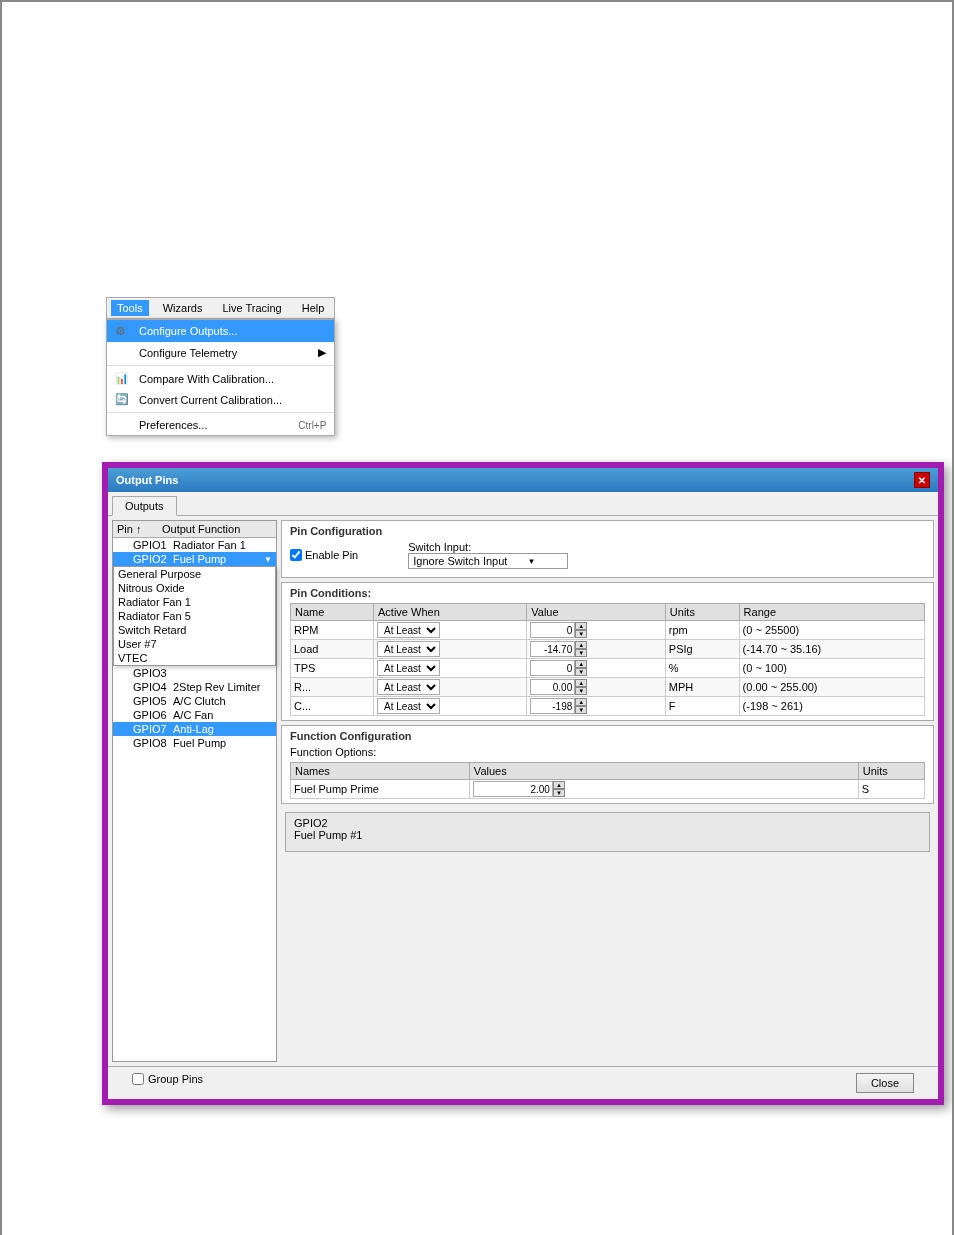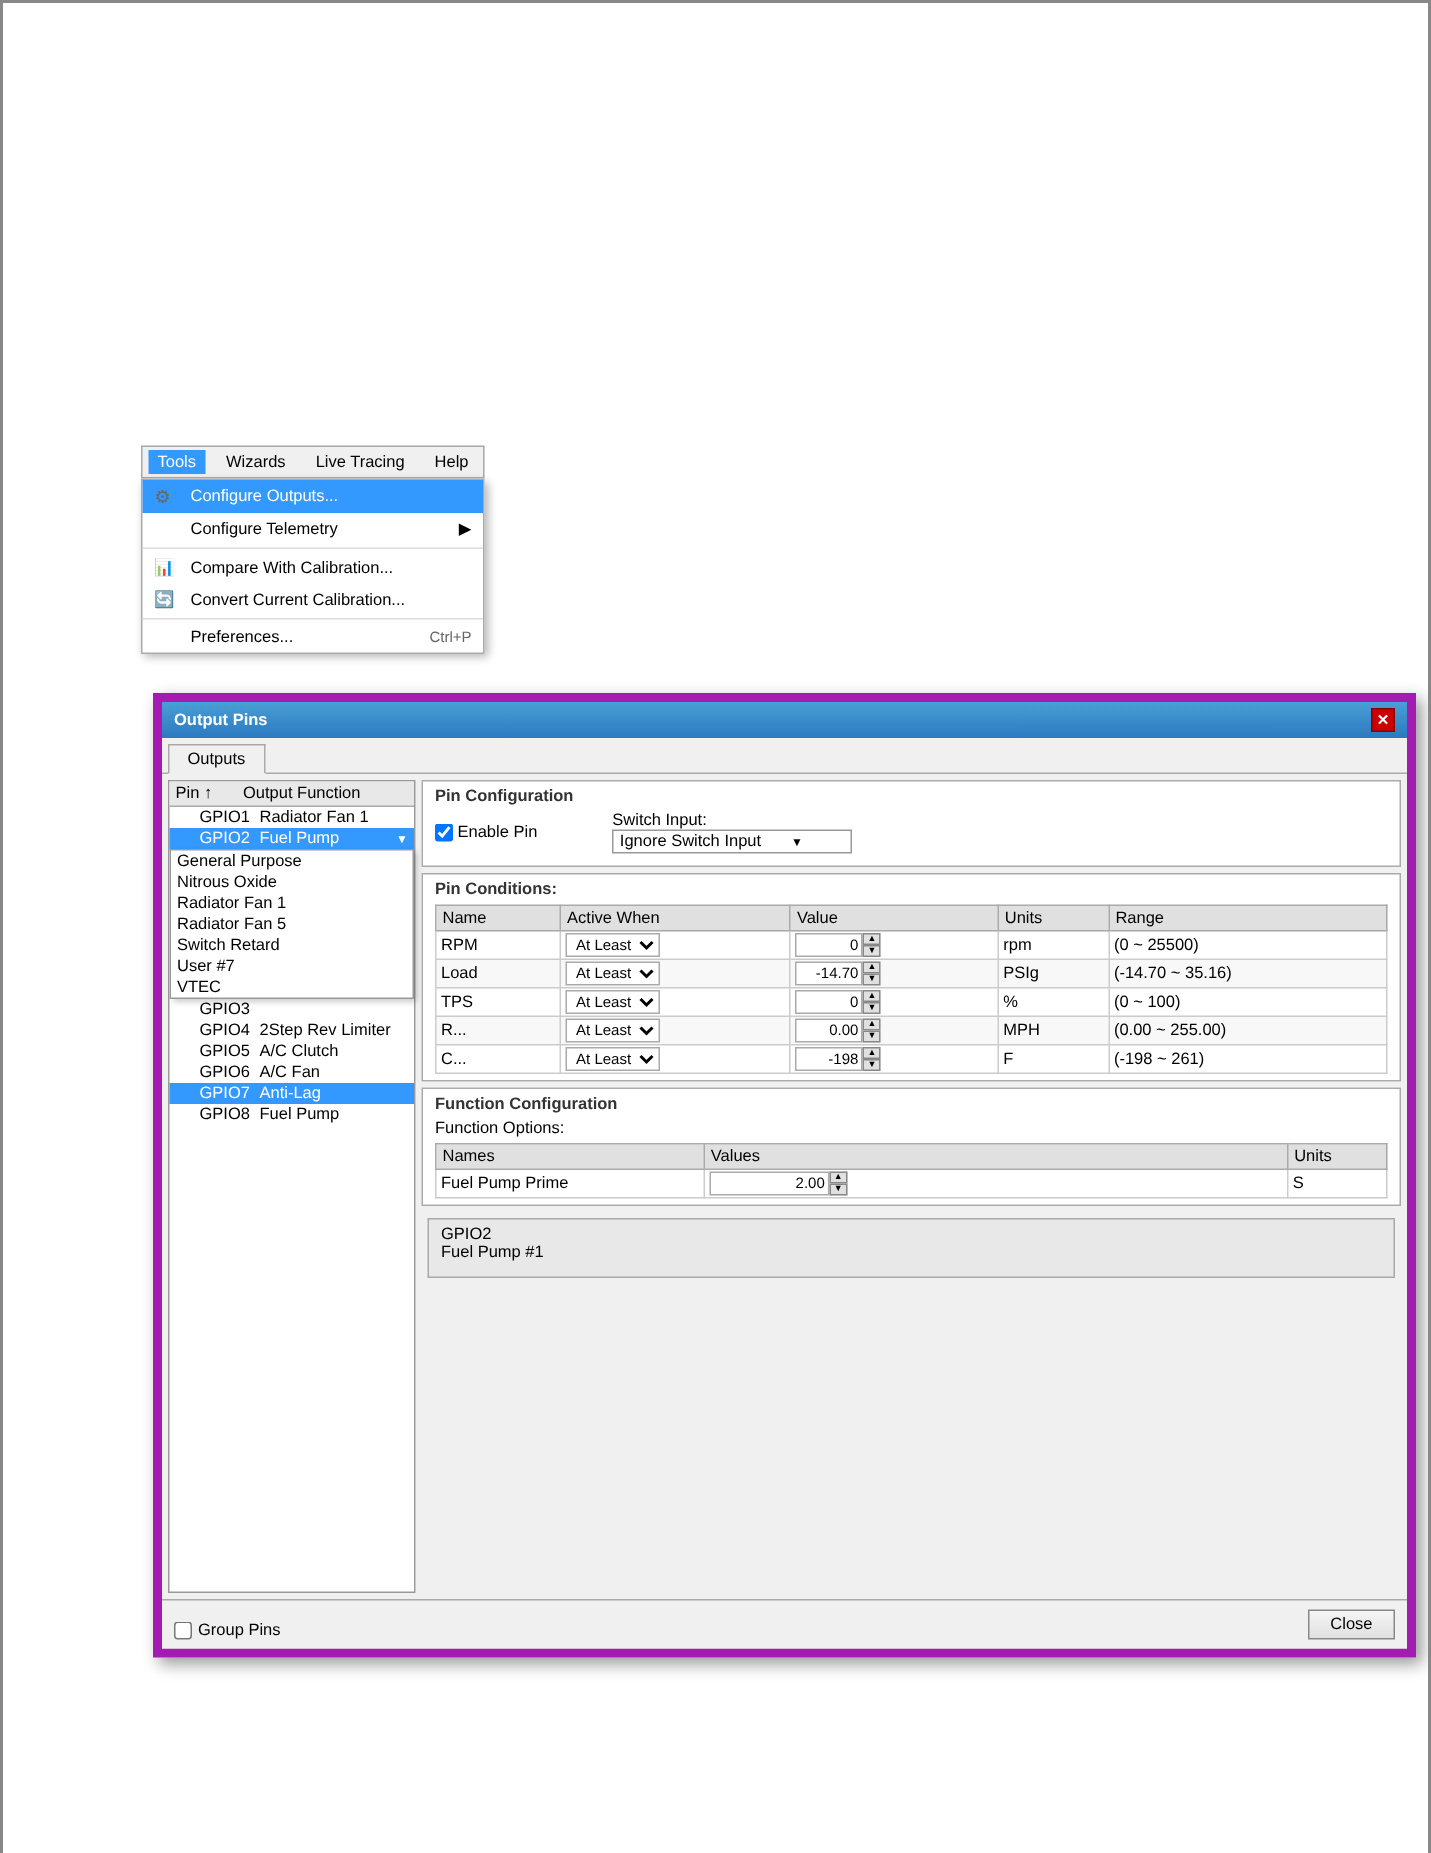--- a/index.html
+++ b/index.html
@@ -17,21 +17,21 @@
       width: 100%;
       min-height: 1235px;
       background: white;
       position: relative;
     }
 
     
     .menu-area {
       position: absolute;
       top: 295px;
-      left: 92px;
+      left: 104px;
       z-index: 10;
     }
 
     .menu-bar {
       display: flex;
       background: #f0f0f0;
       border: 1px solid #aaa;
       padding: 2px 4px;
       gap: 8px;
     }
@@ -367,23 +367,23 @@
       border: 1px solid #aaa;
       padding: 4px 8px;
       margin: 4px;
       font-size: 11px;
       min-height: 40px;
     }
 
     
     .dialog-footer {
       display: flex;
-      align-items: flex-end;
+      align-items: flex-start;
       justify-content: space-between;
-      padding: 6px 8px;
+      padding: 6px 24px;
       border-top: 1px solid #aaa;
       background: #f0f0f0;
     }
 
     .close-button {
       padding: 3px 14px;
       border: 1px solid #888;
       background: linear-gradient(to bottom, #f5f5f5, #e0e0e0);
       cursor: pointer;
       font-size: 11px;

